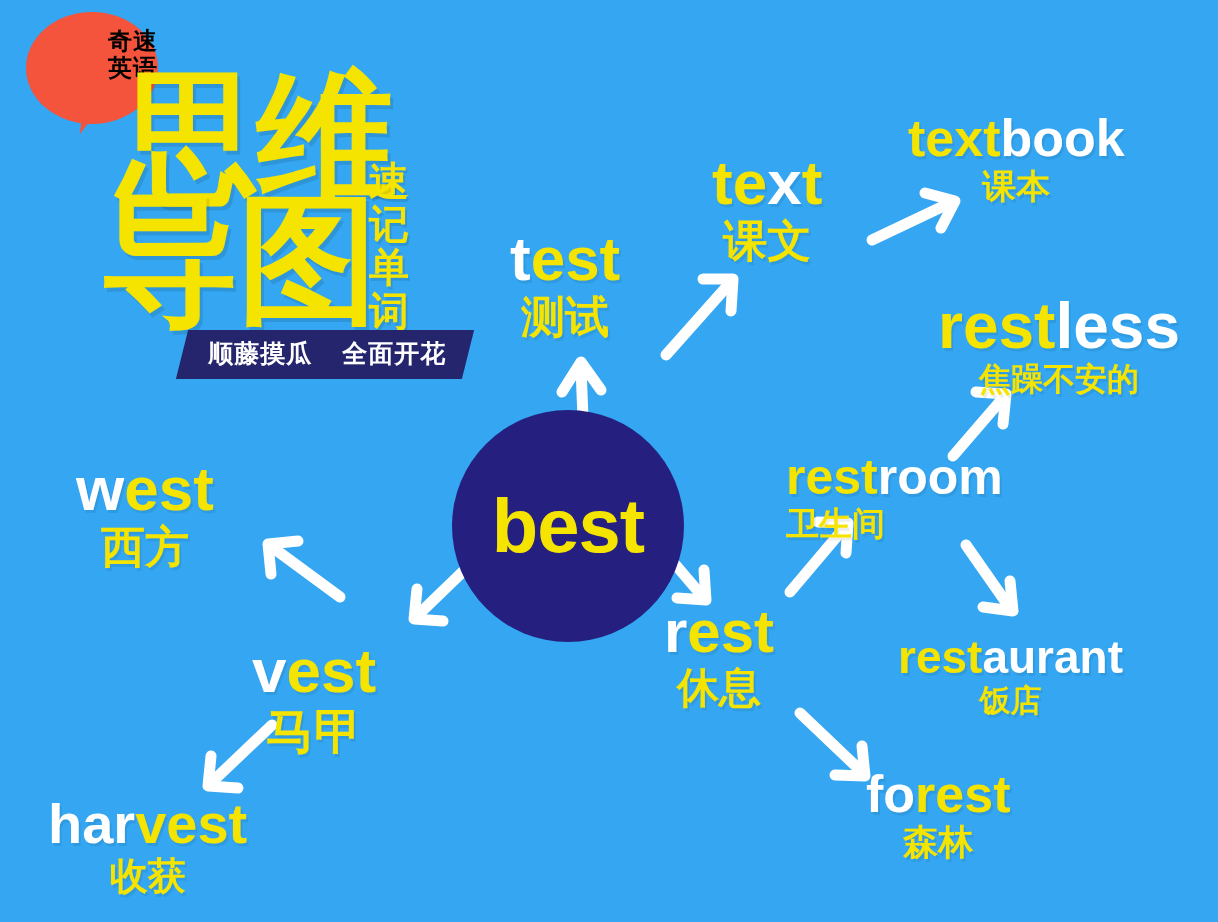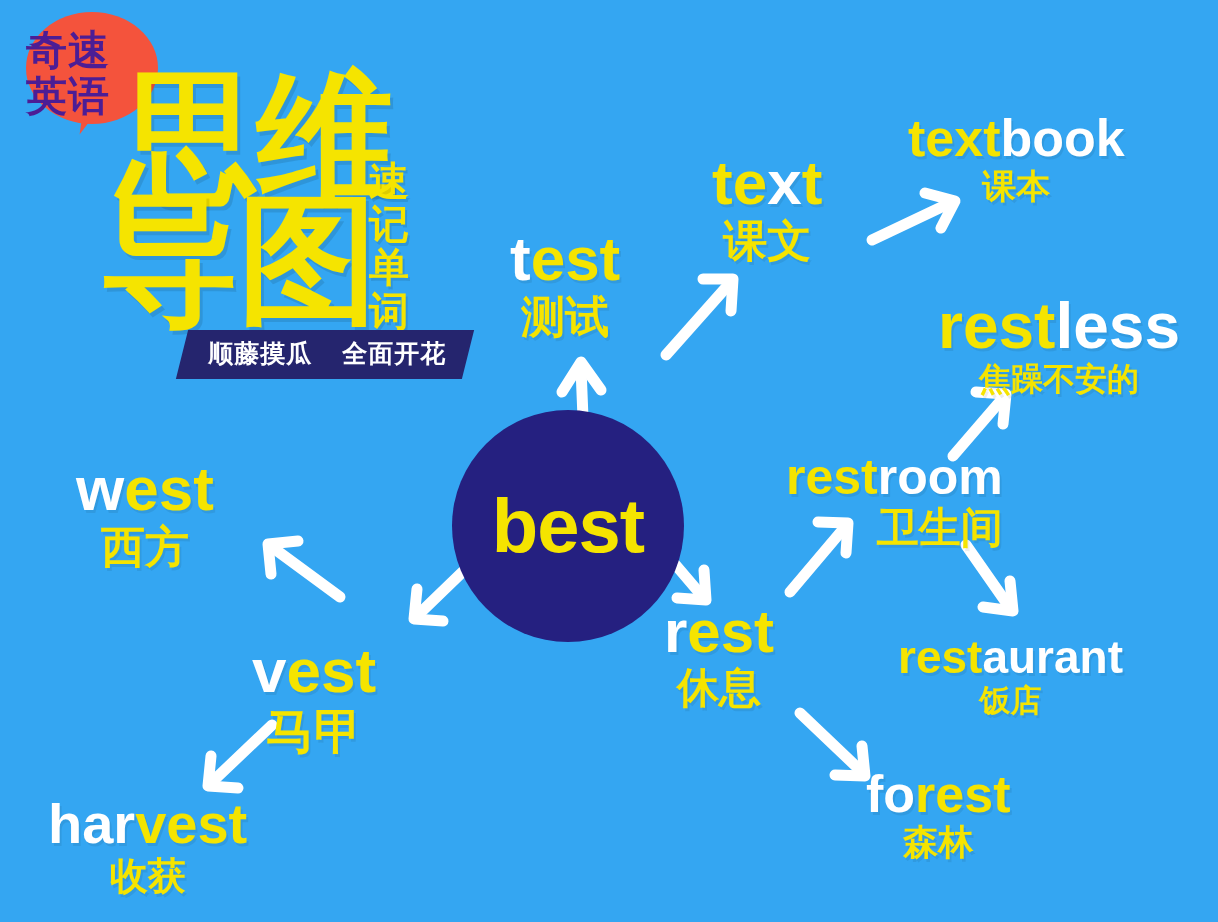--- a/index.html
+++ b/index.html
@@ -49,23 +49,23 @@
     top: 88px;
     width: 0; height: 0;
     border-left: 20px solid #F4533C;
     border-bottom: 36px solid transparent;
     transform: rotate(8deg);
   }
   .badge-text {
     position: absolute;
     left: 0; top: 16px;
     width: 132px;
-    text-align: left;
-    color: #4c1d95;
-    font-size: 41px;
+    text-align: right;
+    color: #000000;
+    font-size: 24px;
     font-weight: bold;
     line-height: 1.12;
     letter-spacing: 1px;
   }
   .badge-text span { display: block; }
 
   
   .title-cn {
     position: absolute;
     color: #F5E400;
@@ -182,21 +182,21 @@
   #w-textbook      { left: 908px; top: 112px; }
   #w-textbook .en  { font-size: 52px; }
   #w-textbook .cn  { font-size: 34px; text-align: center; }
 
   #w-restless      { left: 938px; top: 294px; }
   #w-restless .en  { font-size: 64px; }
   #w-restless .cn  { font-size: 32px; text-align: center; }
 
   #w-restroom      { left: 786px; top: 452px; }
   #w-restroom .en  { font-size: 50px; }
-  #w-restroom .cn  { font-size: 42px; text-align: right; }
+  #w-restroom .cn  { font-size: 33px; text-align: left; }
 
   #w-restaurant      { left: 898px; top: 634px; }
   #w-restaurant .en  { font-size: 46px; }
   #w-restaurant .cn  { font-size: 31px; text-align: center; }
 
   #w-rest      { left: 664px; top: 602px; }
   #w-rest .en  { font-size: 60px; }
   #w-rest .cn  { font-size: 42px; text-align: center; }
 
   #w-forest      { left: 866px; top: 768px; }

